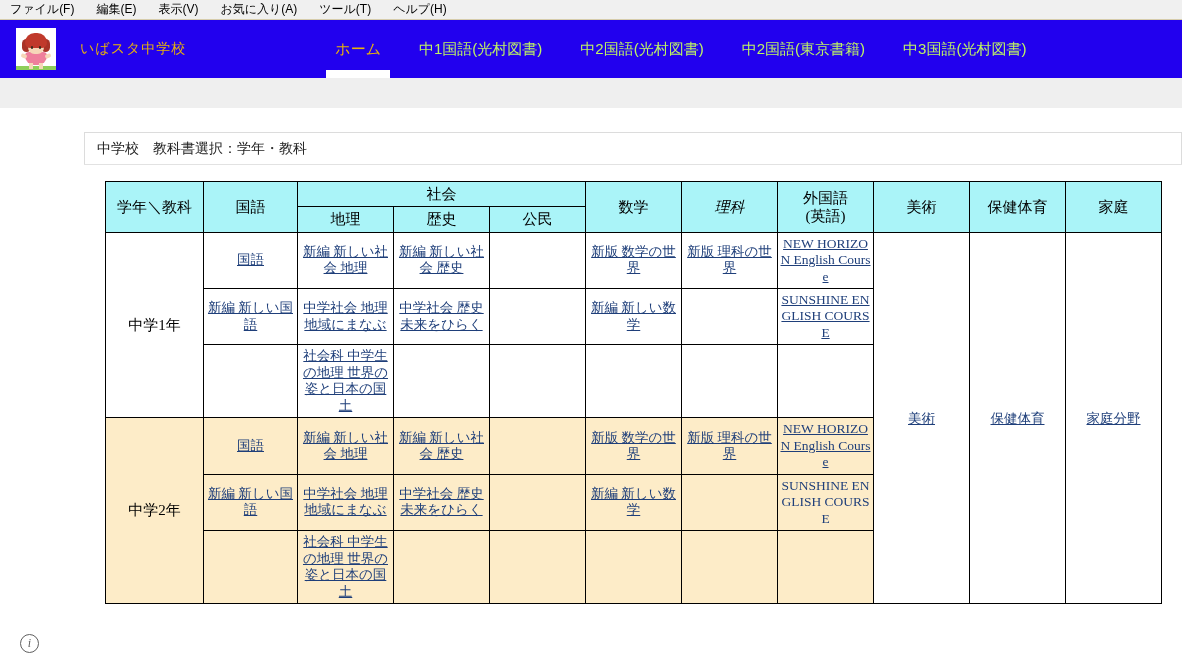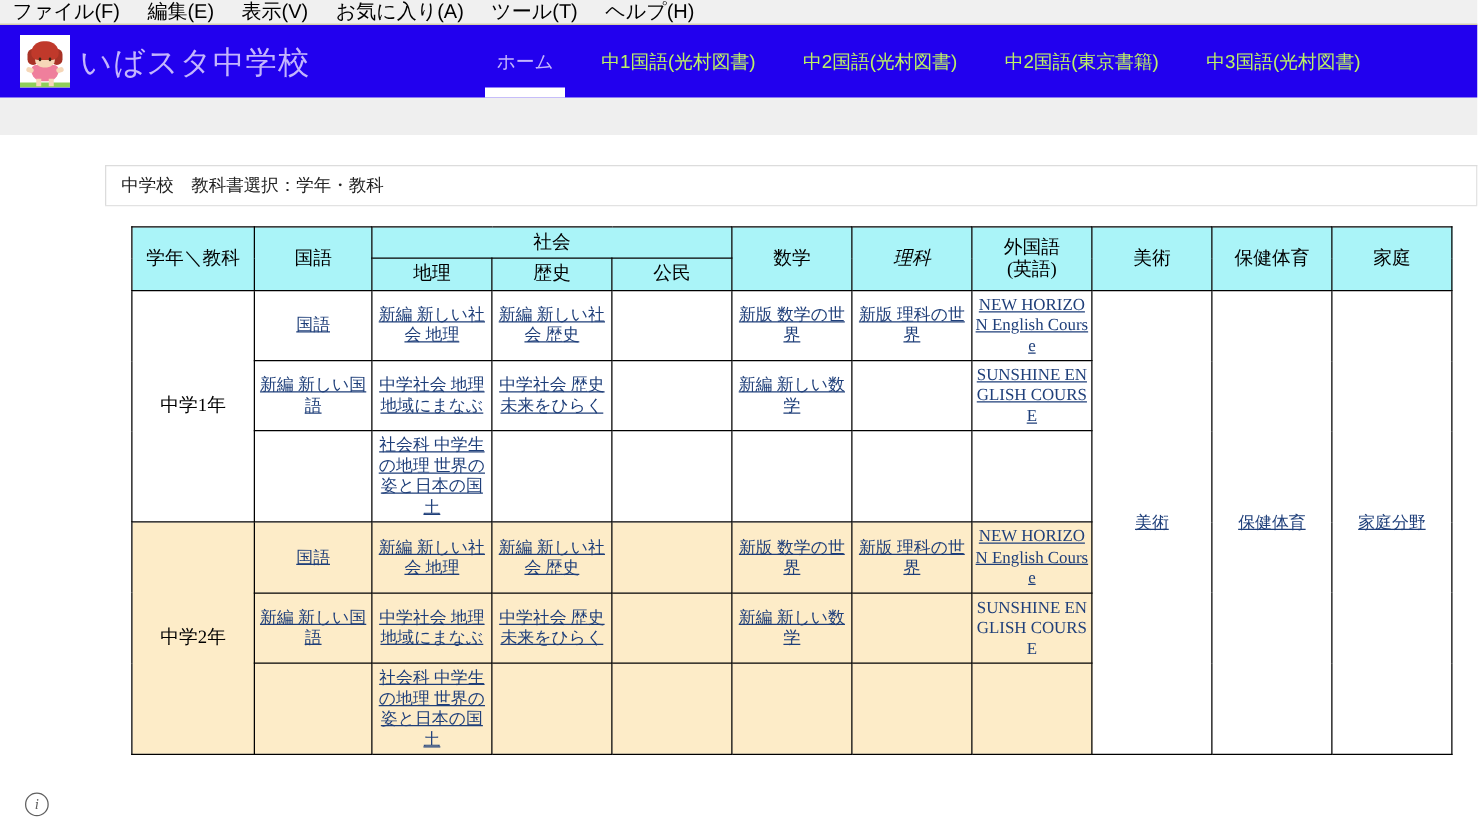--- a/index.html
+++ b/index.html
@@ -13,21 +13,21 @@
 
   
   .menubar {
     height: 20px;
     background: #f0f0f0;
     border-bottom: 1px solid #c8c2b4;
     display: flex;
     align-items: center;
     padding-left: 6px;
     gap: 14px;
-    font-size: 16px;
+    font-size: 12px;
     color: #000;
     position: relative;
   }
   .menubar::after{
     content:"";
     position:absolute;
     left:0; right:0; bottom:-2px;
     height:2px;
     background:#d6ccab;
   }
@@ -44,23 +44,23 @@
   }
   .logo-box {
     width: 40px; height: 42px;
     margin-left: 16px;
     background: #ffffff;
     position: relative;
     flex: none;
     overflow: hidden;
   }
   .site-title {
-    color: #c4b5fd;
-    font-size: 25px;
-    margin-left: 8px;
+    color: #eab308;
+    font-size: 14px;
+    margin-left: 24px;
     letter-spacing: 1px;
     white-space: nowrap;
     flex: none;
   }
   .nav {
     display: flex;
     align-items: stretch;
     margin-left: 130px;
     height: 58px;
     flex: none;
@@ -68,21 +68,21 @@
   .nav-item {
     color: #bef264;
     font-size: 15px;
     padding: 0 19px;
     display: flex;
     align-items: center;
     white-space: nowrap;
     position: relative;
     cursor: pointer;
   }
-  .nav-item.active { color: #c4b5fd; text-align: center; }
+  .nav-item.active { color: #eab308; text-align: center; }
   .nav-item.active::after {
     content: "";
     position: absolute;
     left: 10px; right: 10px;
     bottom: -8px;
     height: 16px;
     background: #ffffff;
   }
 
   

